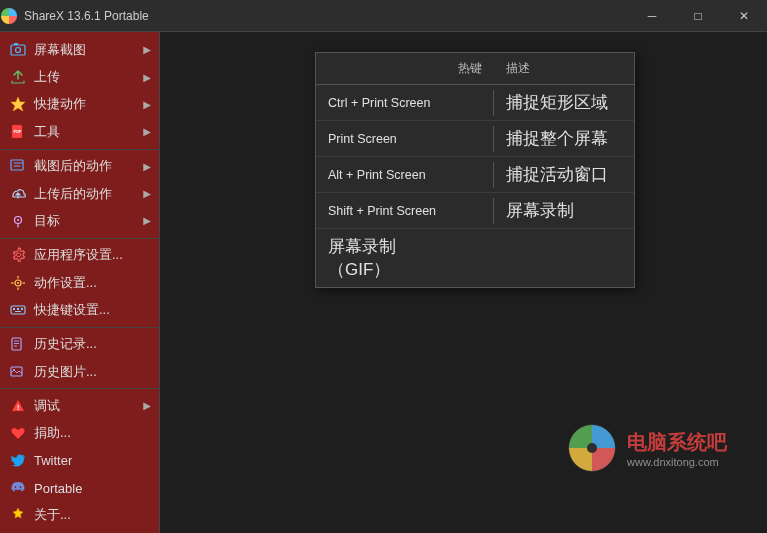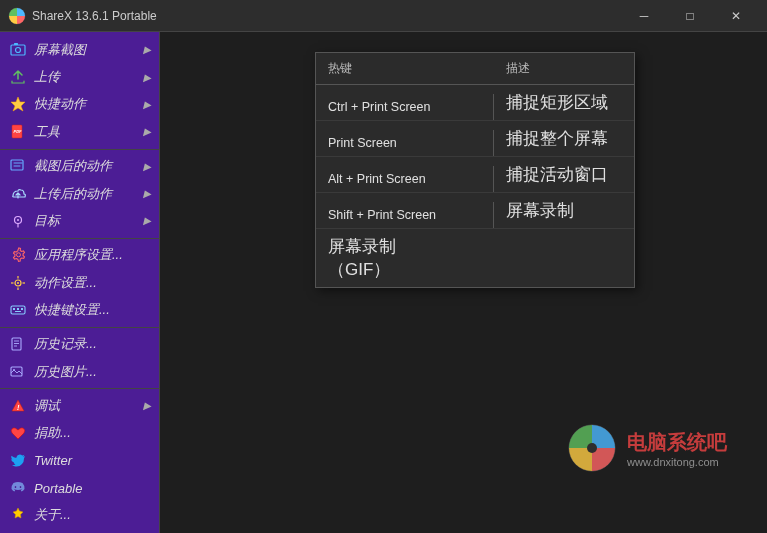--- a/index.html
+++ b/index.html
@@ -13,21 +13,21 @@
       overflow: hidden;
       position: relative;
     }
 
     
     .titlebar {
       background: #2d2d2d;
       height: 32px;
       display: flex;
       align-items: center;
-      padding: 0 8px;
+      padding: 0 0;
       border-bottom: 1px solid #444;
       position: relative;
     }
     .titlebar-icon {
       width: 18px;
       height: 18px;
       margin-right: 6px;
     }
     .titlebar-title {
       font-size: 12px;
@@ -51,27 +51,26 @@
 
     
     .app-body {
       display: flex;
       height: calc(533px - 32px);
     }
 
     
     .sidebar {
       width: 160px;
-      background: #4c1d95;
+      background: #7f1d1d;
       padding: 4px 0;
       display: flex;
       flex-direction: column;
       border-right: 1px solid #444;
       position: relative;
-      font-style: italic;
     }
 
     .menu-item {
       display: flex;
       align-items: center;
       padding: 5px 8px 5px 8px;
       cursor: pointer;
       color: #ddd;
       font-size: 13px;
       white-space: nowrap;
@@ -124,29 +123,29 @@
       border-bottom: 1px solid #555;
       padding: 4px 0;
     }
     .submenu-header-cell {
       padding: 3px 12px;
       color: #bbb;
       font-size: 12px;
     }
     .submenu-header-cell:first-child {
       flex: 1;
-      text-align: left;
+      text-align: right;
     }
     .submenu-header-cell:last-child {
       flex: 0 0 140px;
       text-align: left;
     }
     .submenu-row {
       display: flex;
-      align-items: flex-end;
+      align-items: center;
       padding: 0;
       cursor: pointer;
       border-bottom: 1px solid #3a3a3a;
     }
     .submenu-row:last-child { border-bottom: none; }
     .submenu-key {
       flex: 1;
       padding: 6px 12px;
       color: #e0e0e0;
       font-size: 12.5px;

